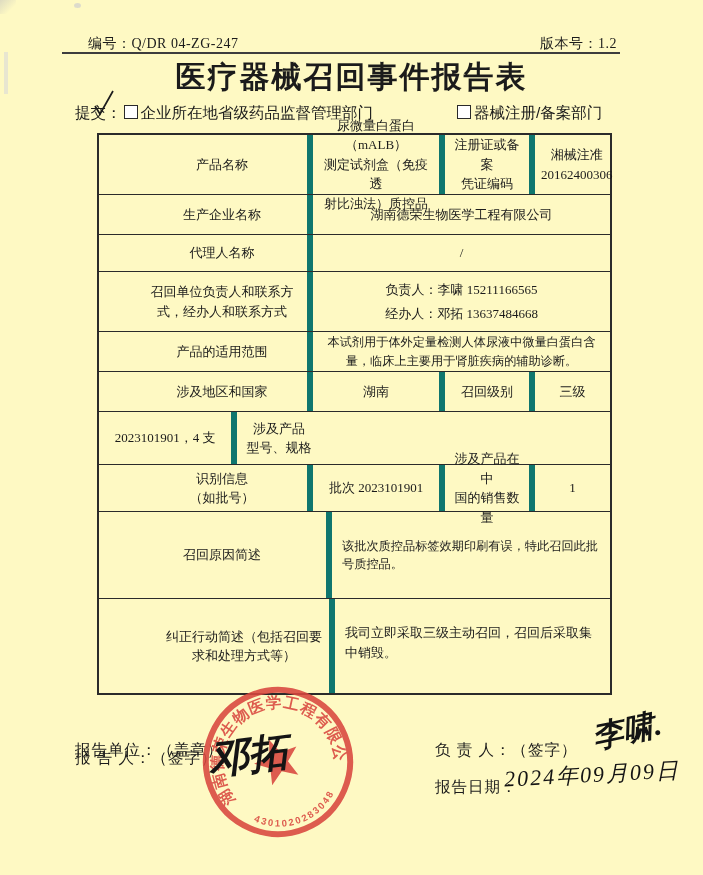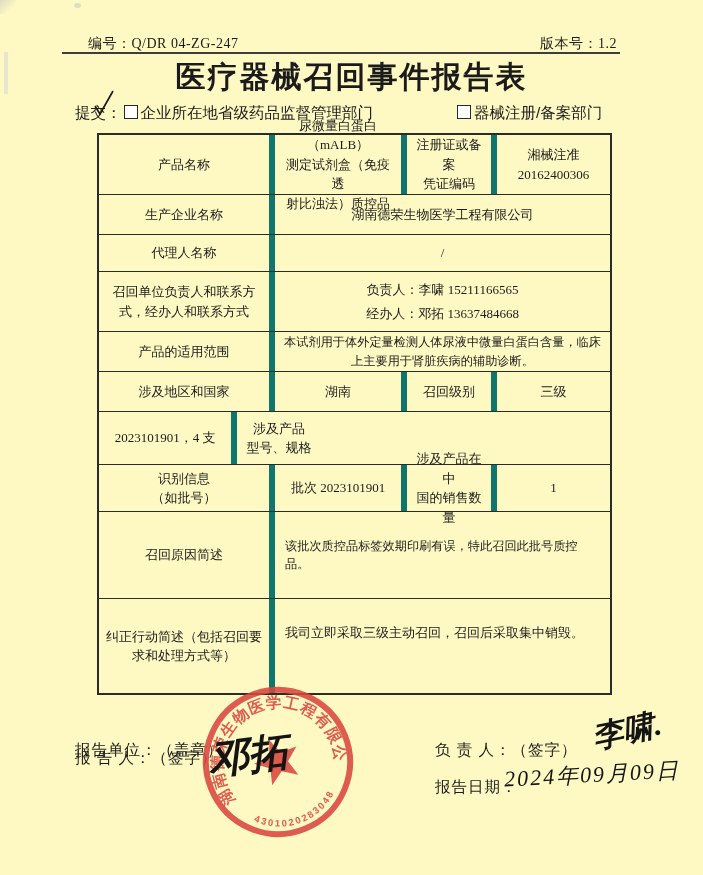--- a/index.html
+++ b/index.html
@@ -10,25 +10,25 @@
   .rule{position:absolute;left:62px;top:52px;width:558px;height:2px;background:#3d3d3d;}
   .title{position:absolute;top:57px;left:0;width:100%;text-align:center;
          font-size:30px;font-weight:bold;letter-spacing:2px;}
   .submit-line{position:absolute;top:103px;font-size:15.5px;}
   .cb{display:inline-block;width:12px;height:12px;border:1.5px solid #2a2a2a;
       vertical-align:-1px;margin:0 3px 0 2px;background:#fff;}
   .tick{position:absolute;left:92px;top:88px;}
   
   .ftable{position:absolute;left:97px;top:133px;width:511px;border:2px solid #2b2b2b;box-sizing:content-box;}
   .trow{display:flex;border-bottom:1px solid #2b2b2b;box-sizing:border-box;}
-  .trow:last-child{border-bottom:none;}
+  .trow:last-child{border-bottom:none;padding-left:22px;}
   .tcell{box-sizing:border-box;display:flex;flex-direction:column;align-items:center;justify-content:center;
          text-align:center;white-space:pre-line;font-size:13px;line-height:1.5;padding:3px 6px;}
   .tcell + .tcell{border-left:6px solid #0f766e;}
-  .w0{width:170px;flex:none;}
+  .w0{width:170px;flex:none;margin-left:38px;}
   .w1{width:132px;flex:none;}
   .w2{width:90px;flex:none;padding:3px 4px;}
   .w3{flex:1;}
   .wspan{flex:1;}
   .leftal{align-items:flex-start;text-align:left;padding-left:10px;padding-right:10px;}
   .topal{justify-content:flex-start;padding-top:24px;}
   .fs12{font-size:12.2px;}
   .gap{gap:4px;}
   
   .flabel{position:absolute;font-size:15.5px;letter-spacing:1px;}
@@ -120,21 +120,21 @@
 
     <div class="trow" style="height:47px;">
       <div class="tcell w0">识别信息
 （如批号）</div>
       <div class="tcell w1">批次 2023101901</div>
       <div class="tcell w2">涉及产品在中
 国的销售数量</div>
       <div class="tcell w3">1</div>
     </div>
 
-    <div class="trow" style="height:87px;">
+    <div class="trow" style="height:87px;gap:19px;">
       <div class="tcell w0">召回原因简述</div>
       <div class="tcell wspan leftal fs12">该批次质控品标签效期印刷有误，特此召回此批号质控品。</div>
     </div>
 
     <div class="trow" style="height:94px;">
       <div class="tcell w0">纠正行动简述（包括召回要
 求和处理方式等）</div>
       <div class="tcell wspan leftal topal">我司立即采取三级主动召回，召回后采取集中销毁。</div>
     </div>
 

